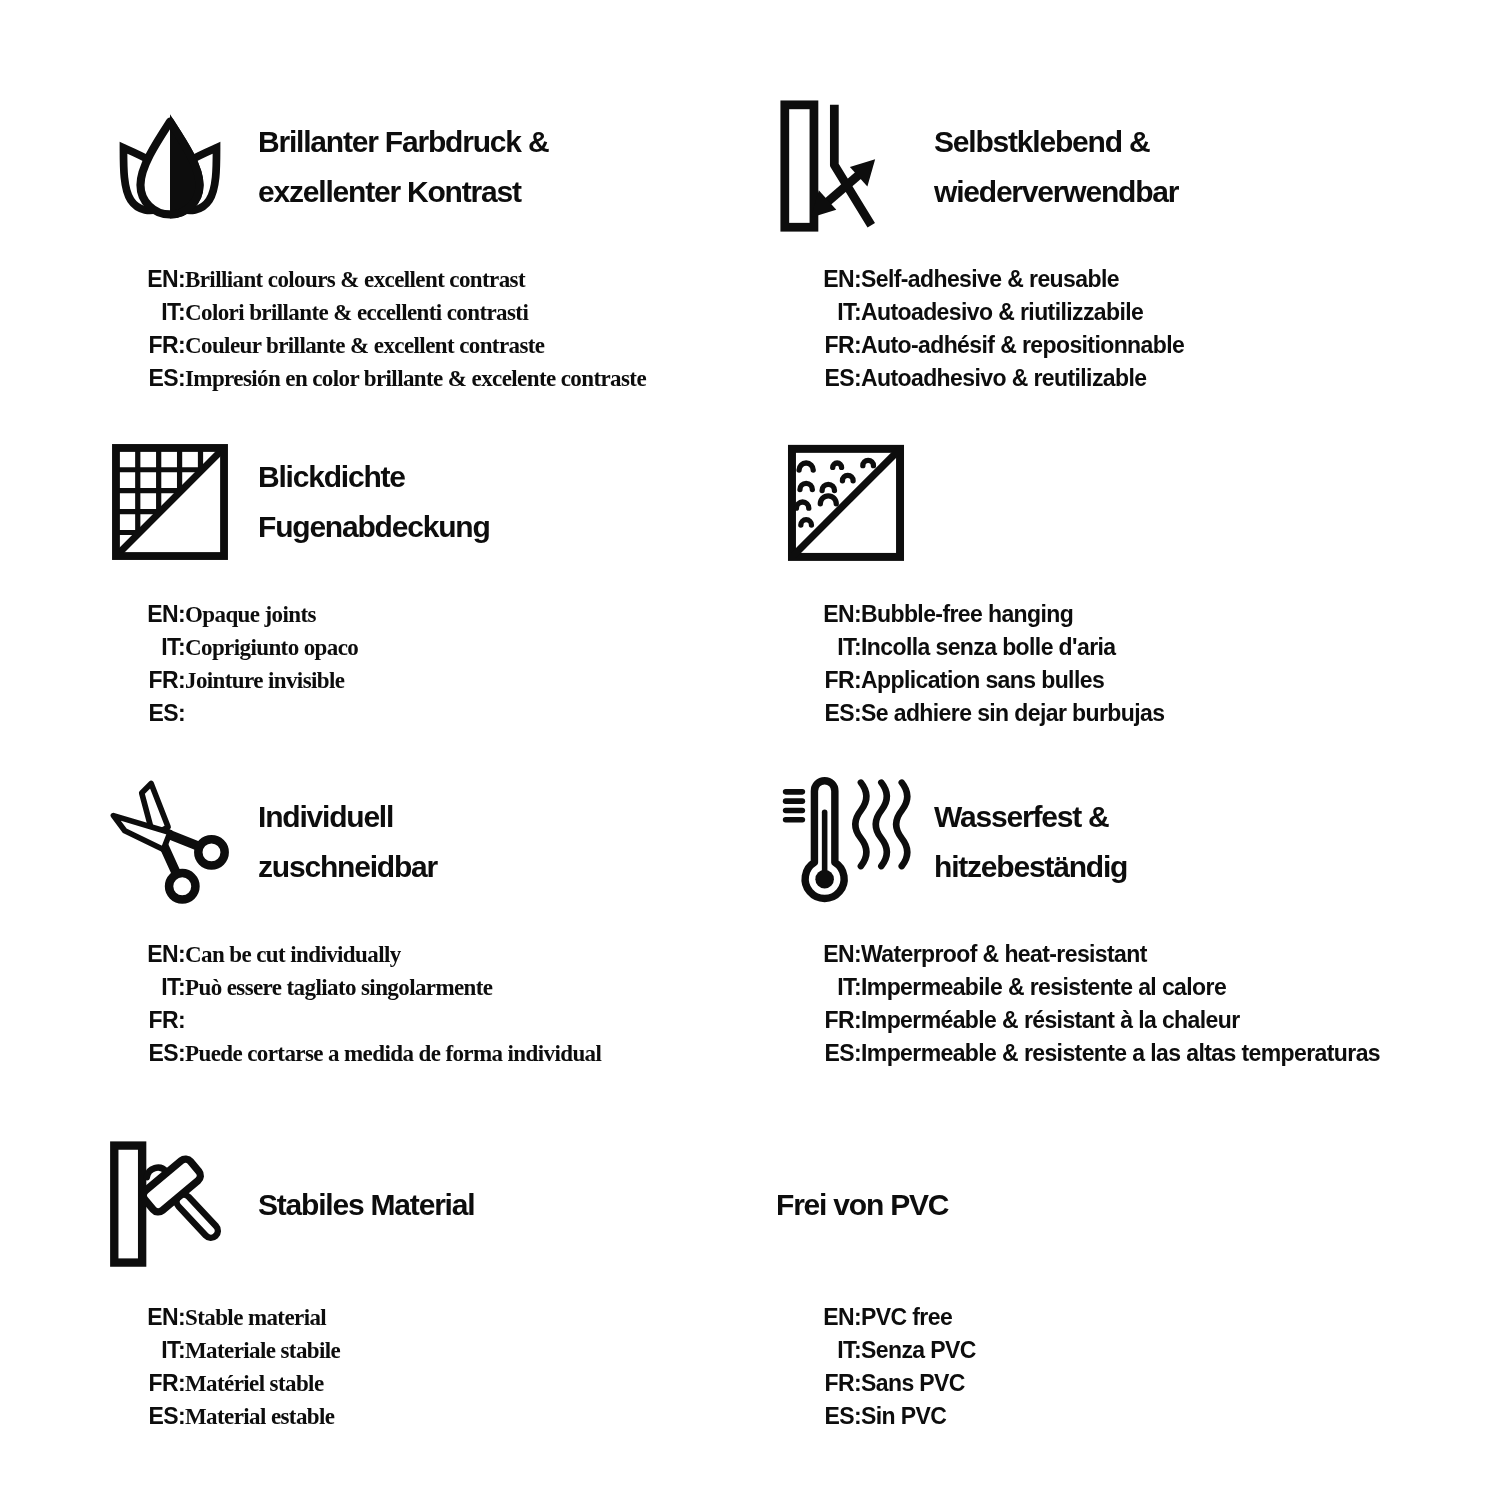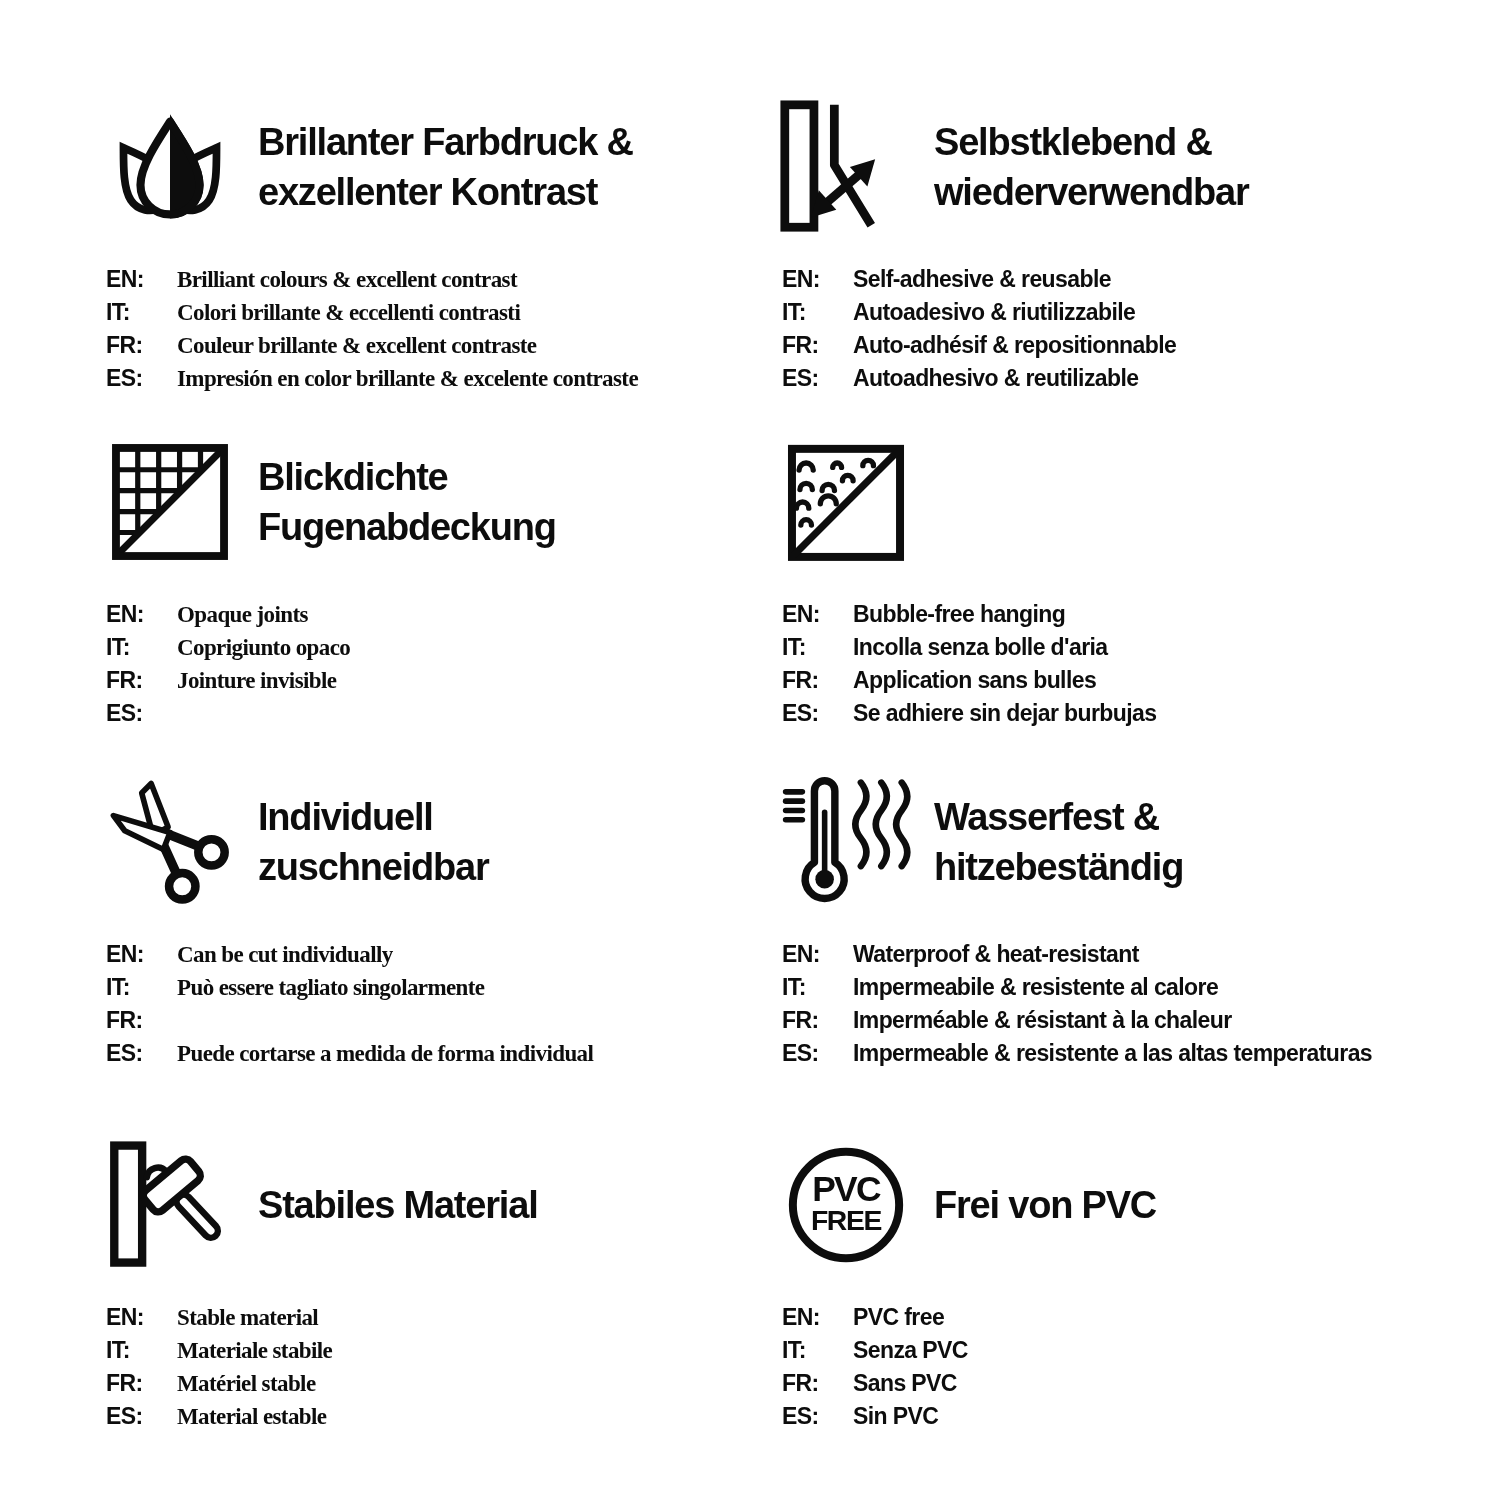--- a/index.html
+++ b/index.html
@@ -31,31 +31,32 @@
   .f-icon {
     width: 140px;
     height: 140px;
     flex: none;
     display: flex;
     align-items: center;
     justify-content: center;
   }
   .f-title {
     margin: 0;
-    font-size: 38px;
+    font-size: 30px;
     font-weight: bold;
     line-height: 50px;
     letter-spacing: -1.2px;
     white-space: pre-line;
     color: #0d0d0d;
   }
   .f-langs {
     list-style: none;
-    margin: 26px 0 0 0;
+    margin: 26px 0 0 8px;
     padding: 0 0 0 6px;
+    text-align: right;
   }
   .t-row {
     display: flex;
     font-size: 23px;
     font-weight: bold;
     line-height: 33px;
     letter-spacing: -0.6px;
   }
   .t-lang {
     width: 71px;
@@ -341,27 +342,20 @@
       </li>
       <li class="t-row">
         <span class="t-lang">ES:</span>
         <span class="t-text">Material estable</span>
       </li>
     </ul>
   </section>
 
   <section class="feature col-right">
     <div class="f-head">
-      <div class="f-icon">
-        <svg width="124" height="124" viewBox="0 0 140 140">
-          <circle cx="70" cy="70" r="60" fill="#ffffff" stroke="#0d0d0d" stroke-width="9"></circle>
-          <text x="70" y="66" text-anchor="middle" font-size="40" font-weight="bold" letter-spacing="-2" fill="#0d0d0d">PVC</text>
-          <text x="70" y="98" text-anchor="middle" font-size="32" font-weight="bold" letter-spacing="-1.5" fill="#0d0d0d">FREE</text>
-        </svg>
-      </div>
       <h2 class="f-title">Frei von PVC</h2>
     </div>
     <ul class="f-langs">
       <li class="t-row">
         <span class="t-lang">EN:</span>
         <span class="t-text">PVC free</span>
       </li>
       <li class="t-row">
         <span class="t-lang">IT:</span>
         <span class="t-text">Senza PVC</span>

